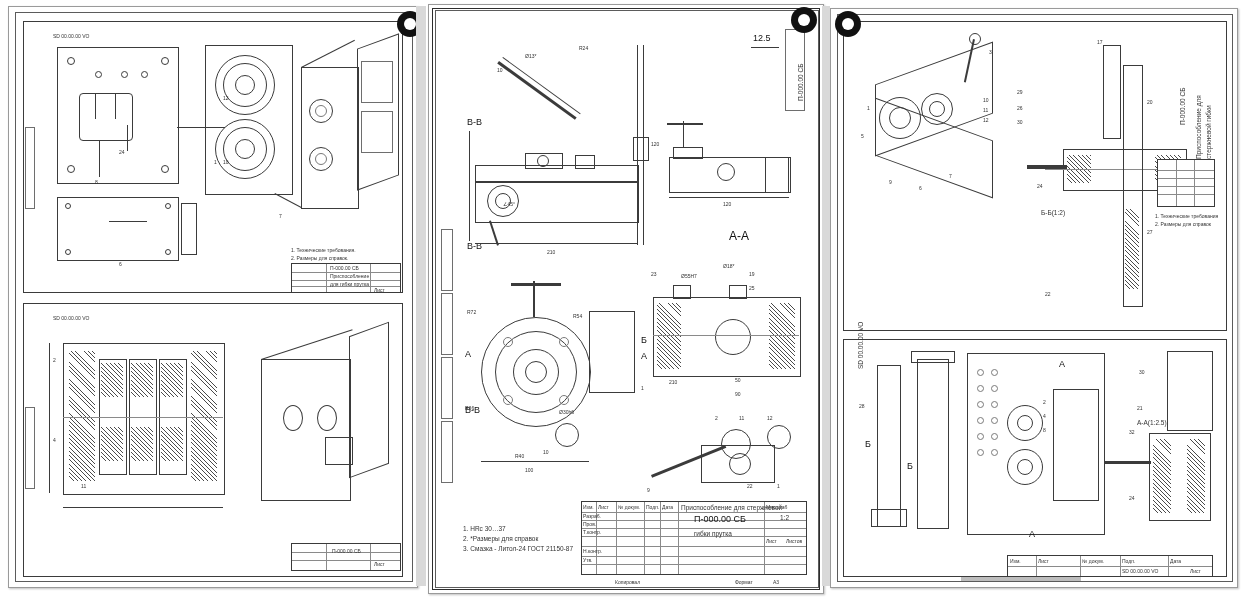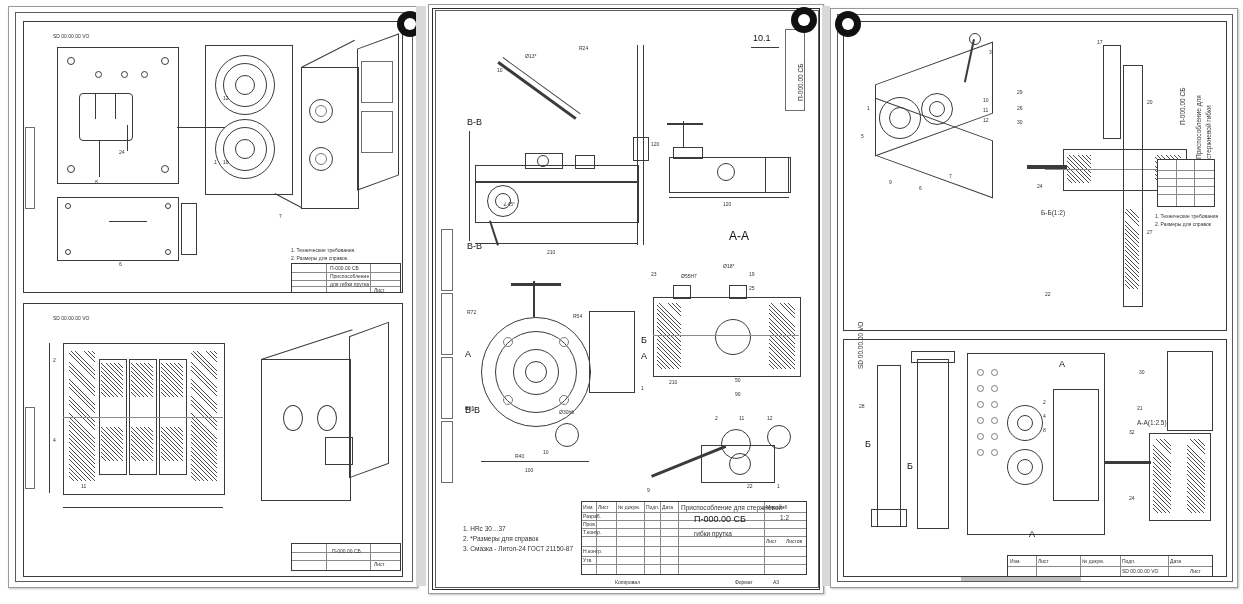--- a/index.html
+++ b/index.html
@@ -162,21 +162,21 @@
 
   <div class="sheet" style="left:428px;top:4px;width:394px;height:588px;">
     <div class="sheet-inner"></div>
     <div class="frame"></div>
 
     <div class="bx thin" style="left:12px;top:224px;width:10px;height:60px;"></div>
     <div class="bx thin" style="left:12px;top:288px;width:10px;height:60px;"></div>
     <div class="bx thin" style="left:12px;top:352px;width:10px;height:60px;"></div>
     <div class="bx thin" style="left:12px;top:416px;width:10px;height:60px;"></div>
 
-    <div class="lbl big" style="left:324px;top:28px;">10.1</div>
+    <div class="lbl big" style="left:324px;top:28px;">12.5</div>
     <div class="ln" style="left:322px;top:42px;width:28px;height:1px;"></div>
     <div class="lbl mid rot90" style="left:368px;top:96px;">П-000.00 СБ</div>
     <div class="bx thin" style="left:356px;top:24px;width:18px;height:80px;"></div>
 
     <div class="ln" style="left:70px;top:56px;width:96px;height:3px;transform:rotate(36deg);transform-origin:0 0;background:#3b3b3b;"></div>
     <div class="ln" style="left:74px;top:52px;width:96px;height:1px;transform:rotate(36deg);transform-origin:0 0;"></div>
     <div class="lbl" style="left:150px;top:40px;">R24</div>
     <div class="lbl" style="left:68px;top:62px;">10</div>
     <div class="lbl" style="left:96px;top:48px;">Ø13*</div>
 

